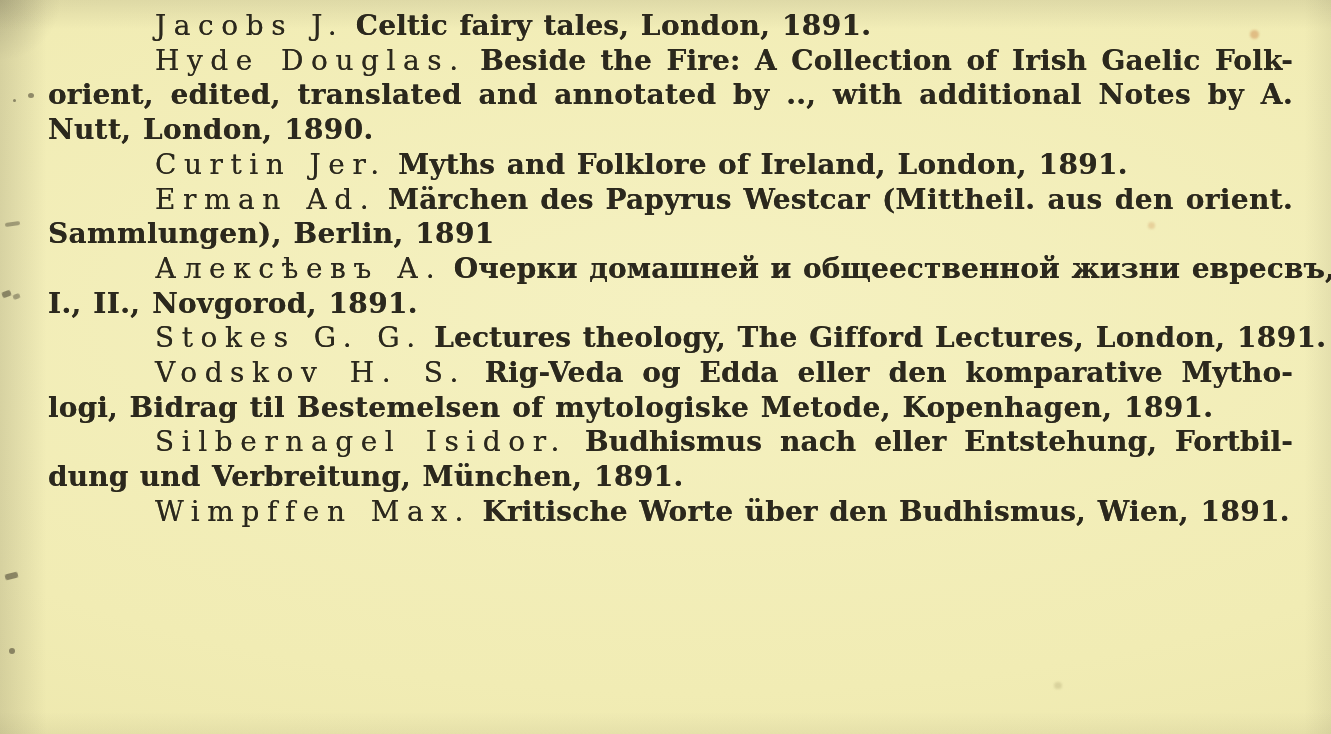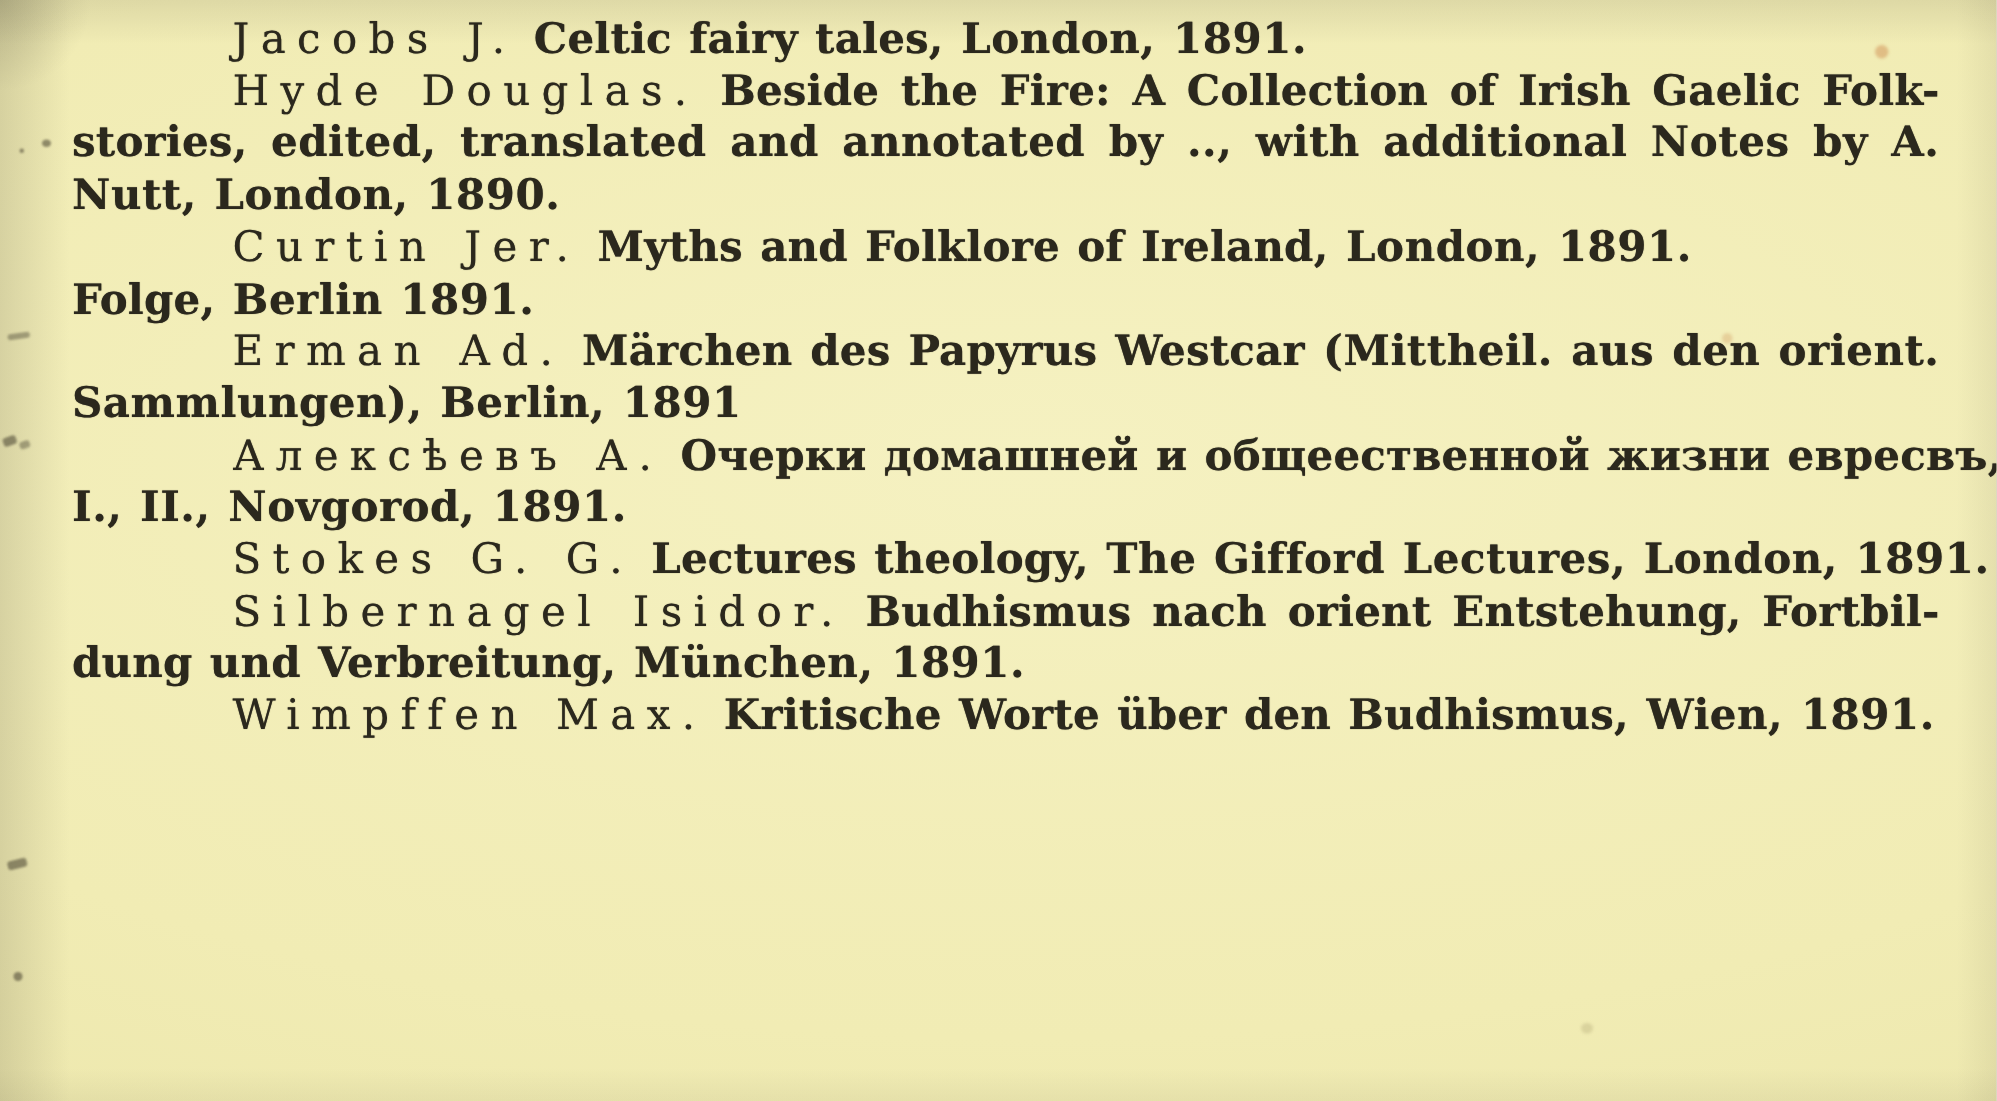--- a/index.html
+++ b/index.html
@@ -73,42 +73,45 @@
 </head>
 <body>
 
 <div class="page">
   <div class="body-text">
       <div>
         <div class="line indent"><span class="s-name">Jacobs J.</span><span class="s-bold"> Celtic fairy tales,</span><span class="s-plain"> London, 1891.</span></div>
       </div>
       <div>
         <div class="line indent just"><span class="s-name">Hyde Douglas.</span><span class="s-bold"> Beside the Fire: A Collection of Irish Gaelic Folk-</span></div>
-        <div class="line just"><span class="s-bold">stories,</span><span class="s-plain"> edited, translated and annotated by .., with additional Notes by A.</span></div>
+        <div class="line just"><span class="s-bold">orient,</span><span class="s-plain"> edited, translated and annotated by .., with additional Notes by A.</span></div>
         <div class="line"><span class="s-plain">Nutt, London, 1890.</span></div>
       </div>
       <div>
         <div class="line indent"><span class="s-name">Curtin Jer.</span><span class="s-bold"> Myths and Folklore of Ireland,</span><span class="s-plain"> London, 1891.</span></div>
       </div>
       <div>
-        <div class="line"><span class="s-bold">Folge,</span><span class="s-plain"> Berlin 1891.</span></div>
       </div>
       <div>
         <div class="line indent just"><span class="s-name">Erman Ad.</span><span class="s-bold"> Märchen des Papyrus Westcar</span><span class="s-plain"> (Mittheil. aus den orient.</span></div>
         <div class="line"><span class="s-plain">Sammlungen), Berlin, 1891</span></div>
       </div>
       <div>
         <div class="line indent just"><span class="s-name">Алексѣевъ А.</span><span class="s-bold"> Очерки домашней и общеественной жизни евресвъ,</span></div>
         <div class="line"><span class="s-plain">I., II., Novgorod, 1891.</span></div>
       </div>
       <div>
         <div class="line indent"><span class="s-name">Stokes G. G.</span><span class="s-bold"> Lectures theology,</span><span class="s-plain"> The Gifford Lectures, London, 1891.</span></div>
       </div>
       <div>
-        <div class="line indent just"><span class="s-name">Silbernagel Isidor.</span><span class="s-bold"> Budhismus nach orient Entstehung, Fortbil-</span></div>
+        <div class="line indent just"><span class="s-name">Vodskov H. S.</span><span class="s-bold"> Rig-Veda og Edda eller den komparative Mytho-</span></div>
+        <div class="line"><span class="s-bold">logi,</span><span class="s-plain"> Bidrag til Bestemelsen of mytologiske Metode, Kopenhagen, 1891.</span></div>
+      </div>
+      <div>
+        <div class="line indent just"><span class="s-name">Silbernagel Isidor.</span><span class="s-bold"> Budhismus nach eller Entstehung, Fortbil-</span></div>
         <div class="line"><span class="s-bold">dung und Verbreitung,</span><span class="s-plain"> München, 1891.</span></div>
       </div>
       <div>
         <div class="line indent"><span class="s-name">Wimpffen Max.</span><span class="s-bold"> Kritische Worte über den Budhismus,</span><span class="s-plain"> Wien, 1891.</span></div>
       </div>
     </div>
 
   <div class="speck" style="left:28px;  top:93px;  width:6px;  height:5px;"></div>
   <div class="speck" style="left:13px;  top:99px;  width:3px;  height:3px;"></div>
   <div class="speck tick" style="left:5px;   top:222px; width:15px; height:4px; transform:rotate(-8deg); background:rgba(80,75,55,.45);"></div>

